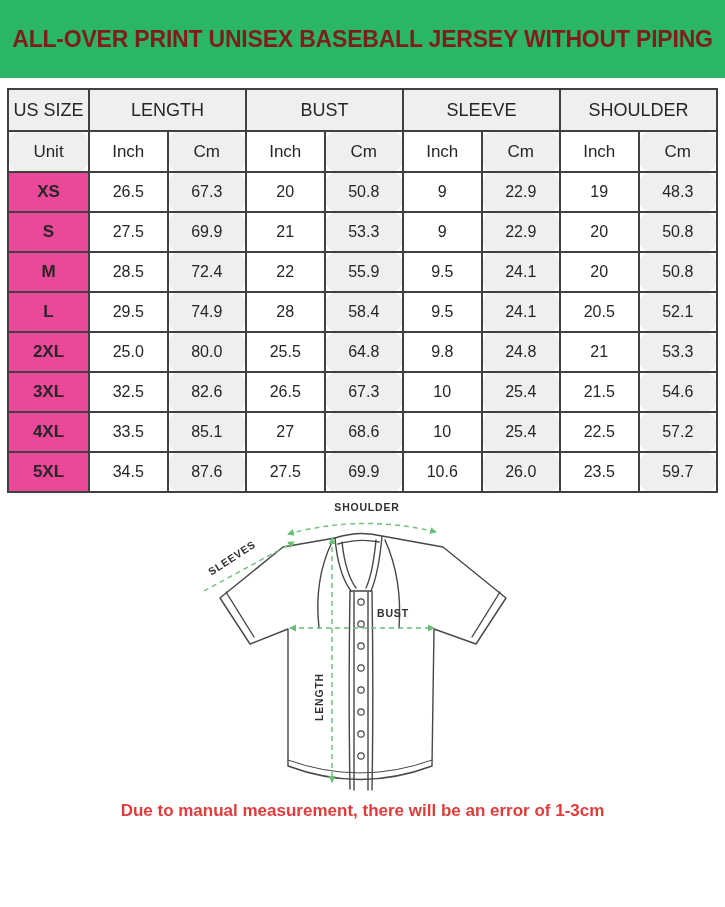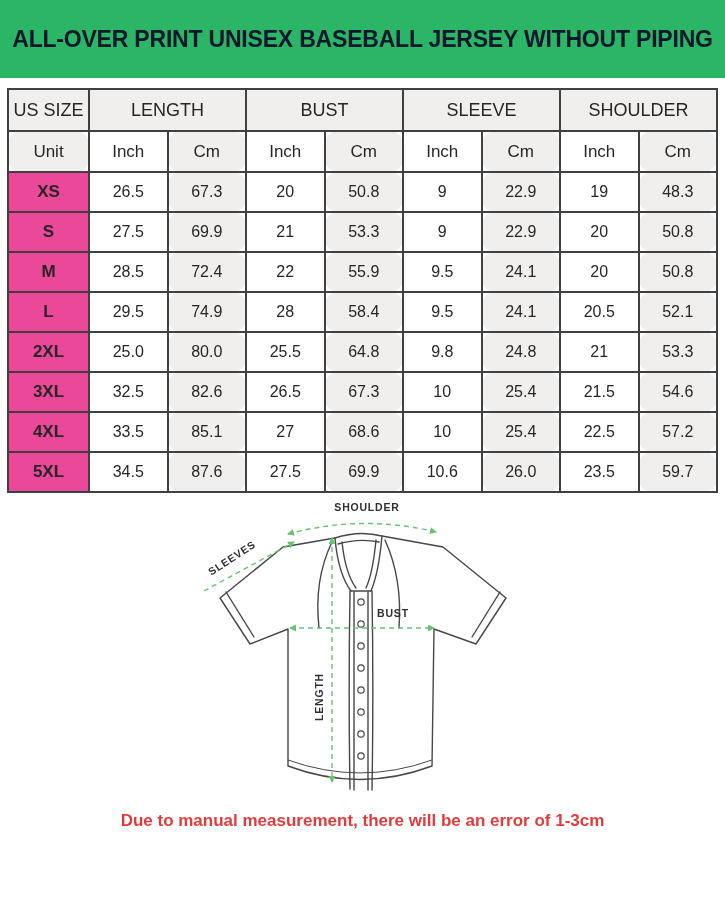--- a/index.html
+++ b/index.html
@@ -1,41 +1,41 @@
 <!DOCTYPE html>
 <html><head>
 <meta charset="utf-8">
 <style>
   html,body{margin:0;padding:0;}
   body{background:#ffffff;font-family:"Liberation Sans", sans-serif;}
   .page{width:725px;height:907px;background:#ffffff;overflow:hidden;position:relative;}
 
   
   .banner{height:78px;background:#2ab567;display:flex;align-items:center;justify-content:center;}
-  .banner h1{margin:9px;color:#0f172a;font-size:23px;font-weight:700;letter-spacing:-0.2px;white-space:nowrap;}
+  .banner h1{margin:9px;color:#7f1d1d;font-size:23px;font-weight:700;letter-spacing:-0.2px;white-space:nowrap;}
 
   
   .table-wrap{margin:10px 7px 0 7px;}
   table{width:100%;border-collapse:collapse;table-layout:fixed;}
   col.c-size{width:81px;}
   th,td{border:2px solid #404040;text-align:center;vertical-align:middle;color:#262626;padding:0;}
   thead th{height:40px;font-size:18px;font-weight:400;background:#f0efee;}
   thead tr.units th{height:39px;font-size:17px;}
   tbody th{height:38px;font-size:17px;font-weight:700;background:#ec4899;}
   tbody td{height:38px;font-size:16px;font-weight:400;}
   .cell-white{background:#ffffff;}
   .cell-gray{background:#f0efee;border-radius:13px;}
 
   
   .diagram{display:flex;justify-content:center;margin-top:8px;}
   .diagram svg{display:block;}
   .m-label{font-family:"Liberation Sans", sans-serif;font-size:10.5px;font-weight:700;fill:#2f2f2f;letter-spacing:0.8px;}
 
   
-  .disclaimer{margin-top:10px;text-align:center;color:#e23b3b;font-size:17px;font-weight:700;}
+  .disclaimer{text-align:center;color:#e23b3b;font-size:17px;font-weight:700;}
 </style>
 </head>
 <body>
 
 <div class="page">
 
   <div class="banner">
     <h1>ALL-OVER PRINT UNISEX BASEBALL JERSEY WITHOUT PIPING</h1>
   </div>
 

